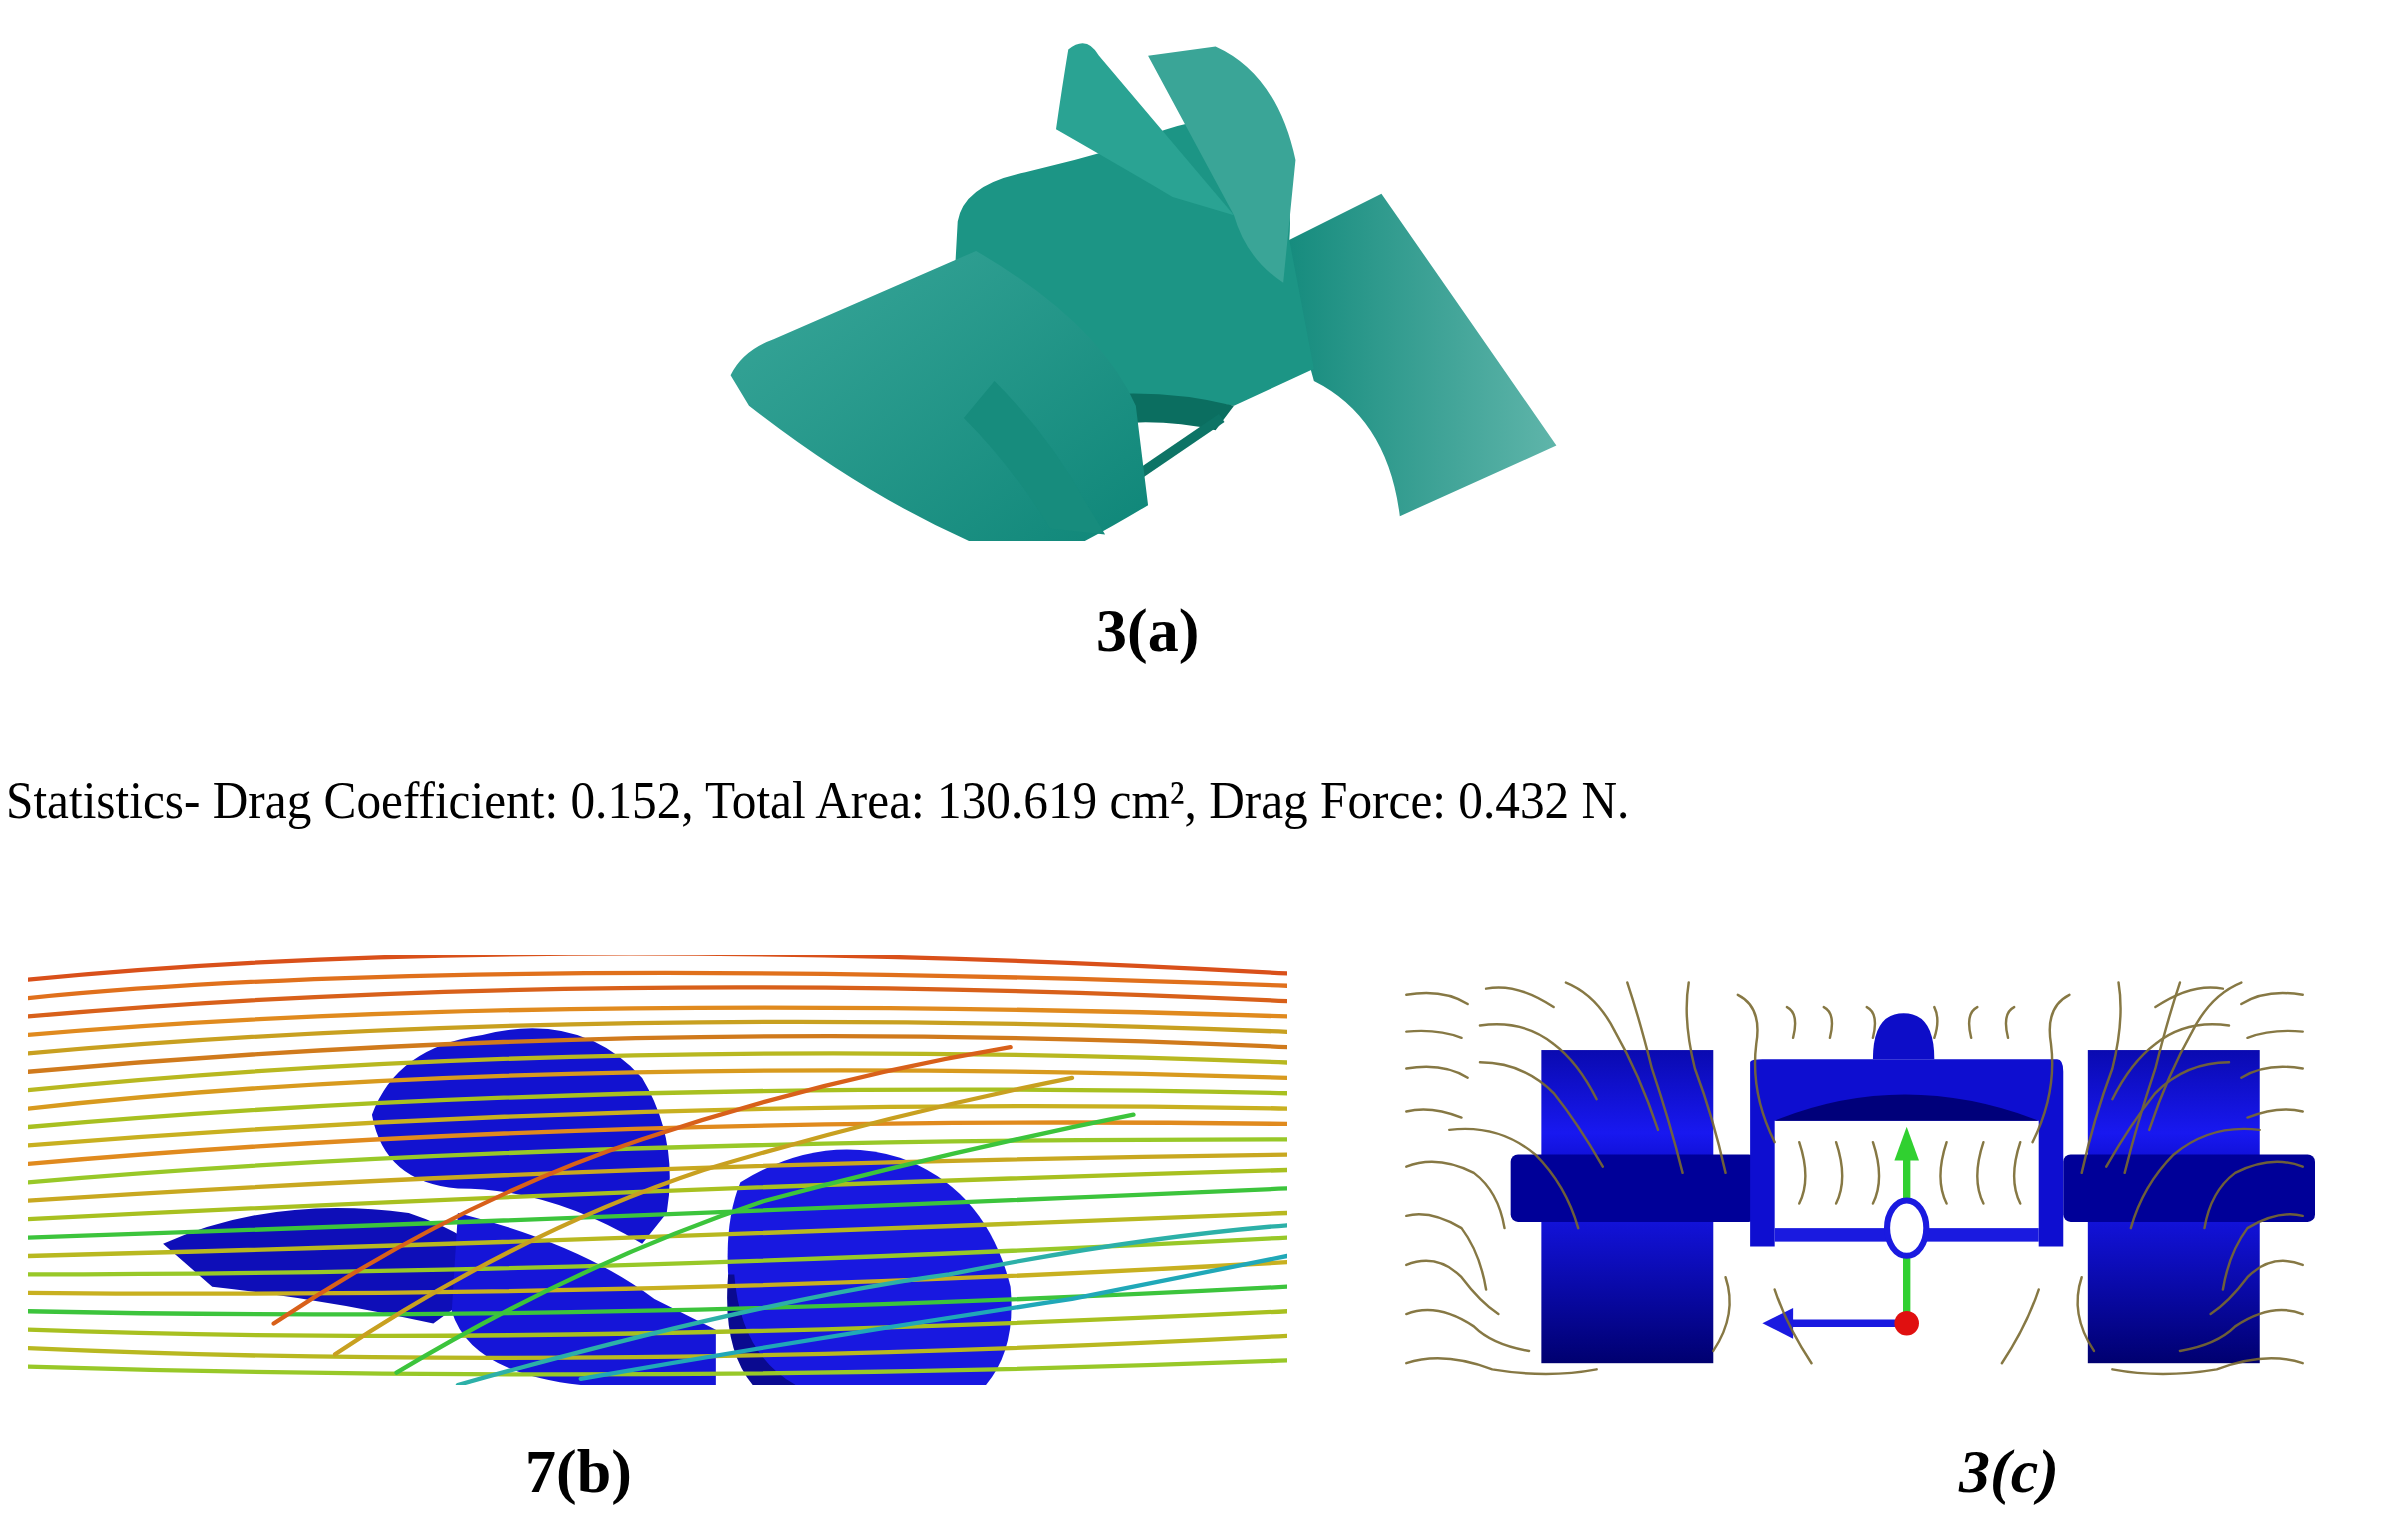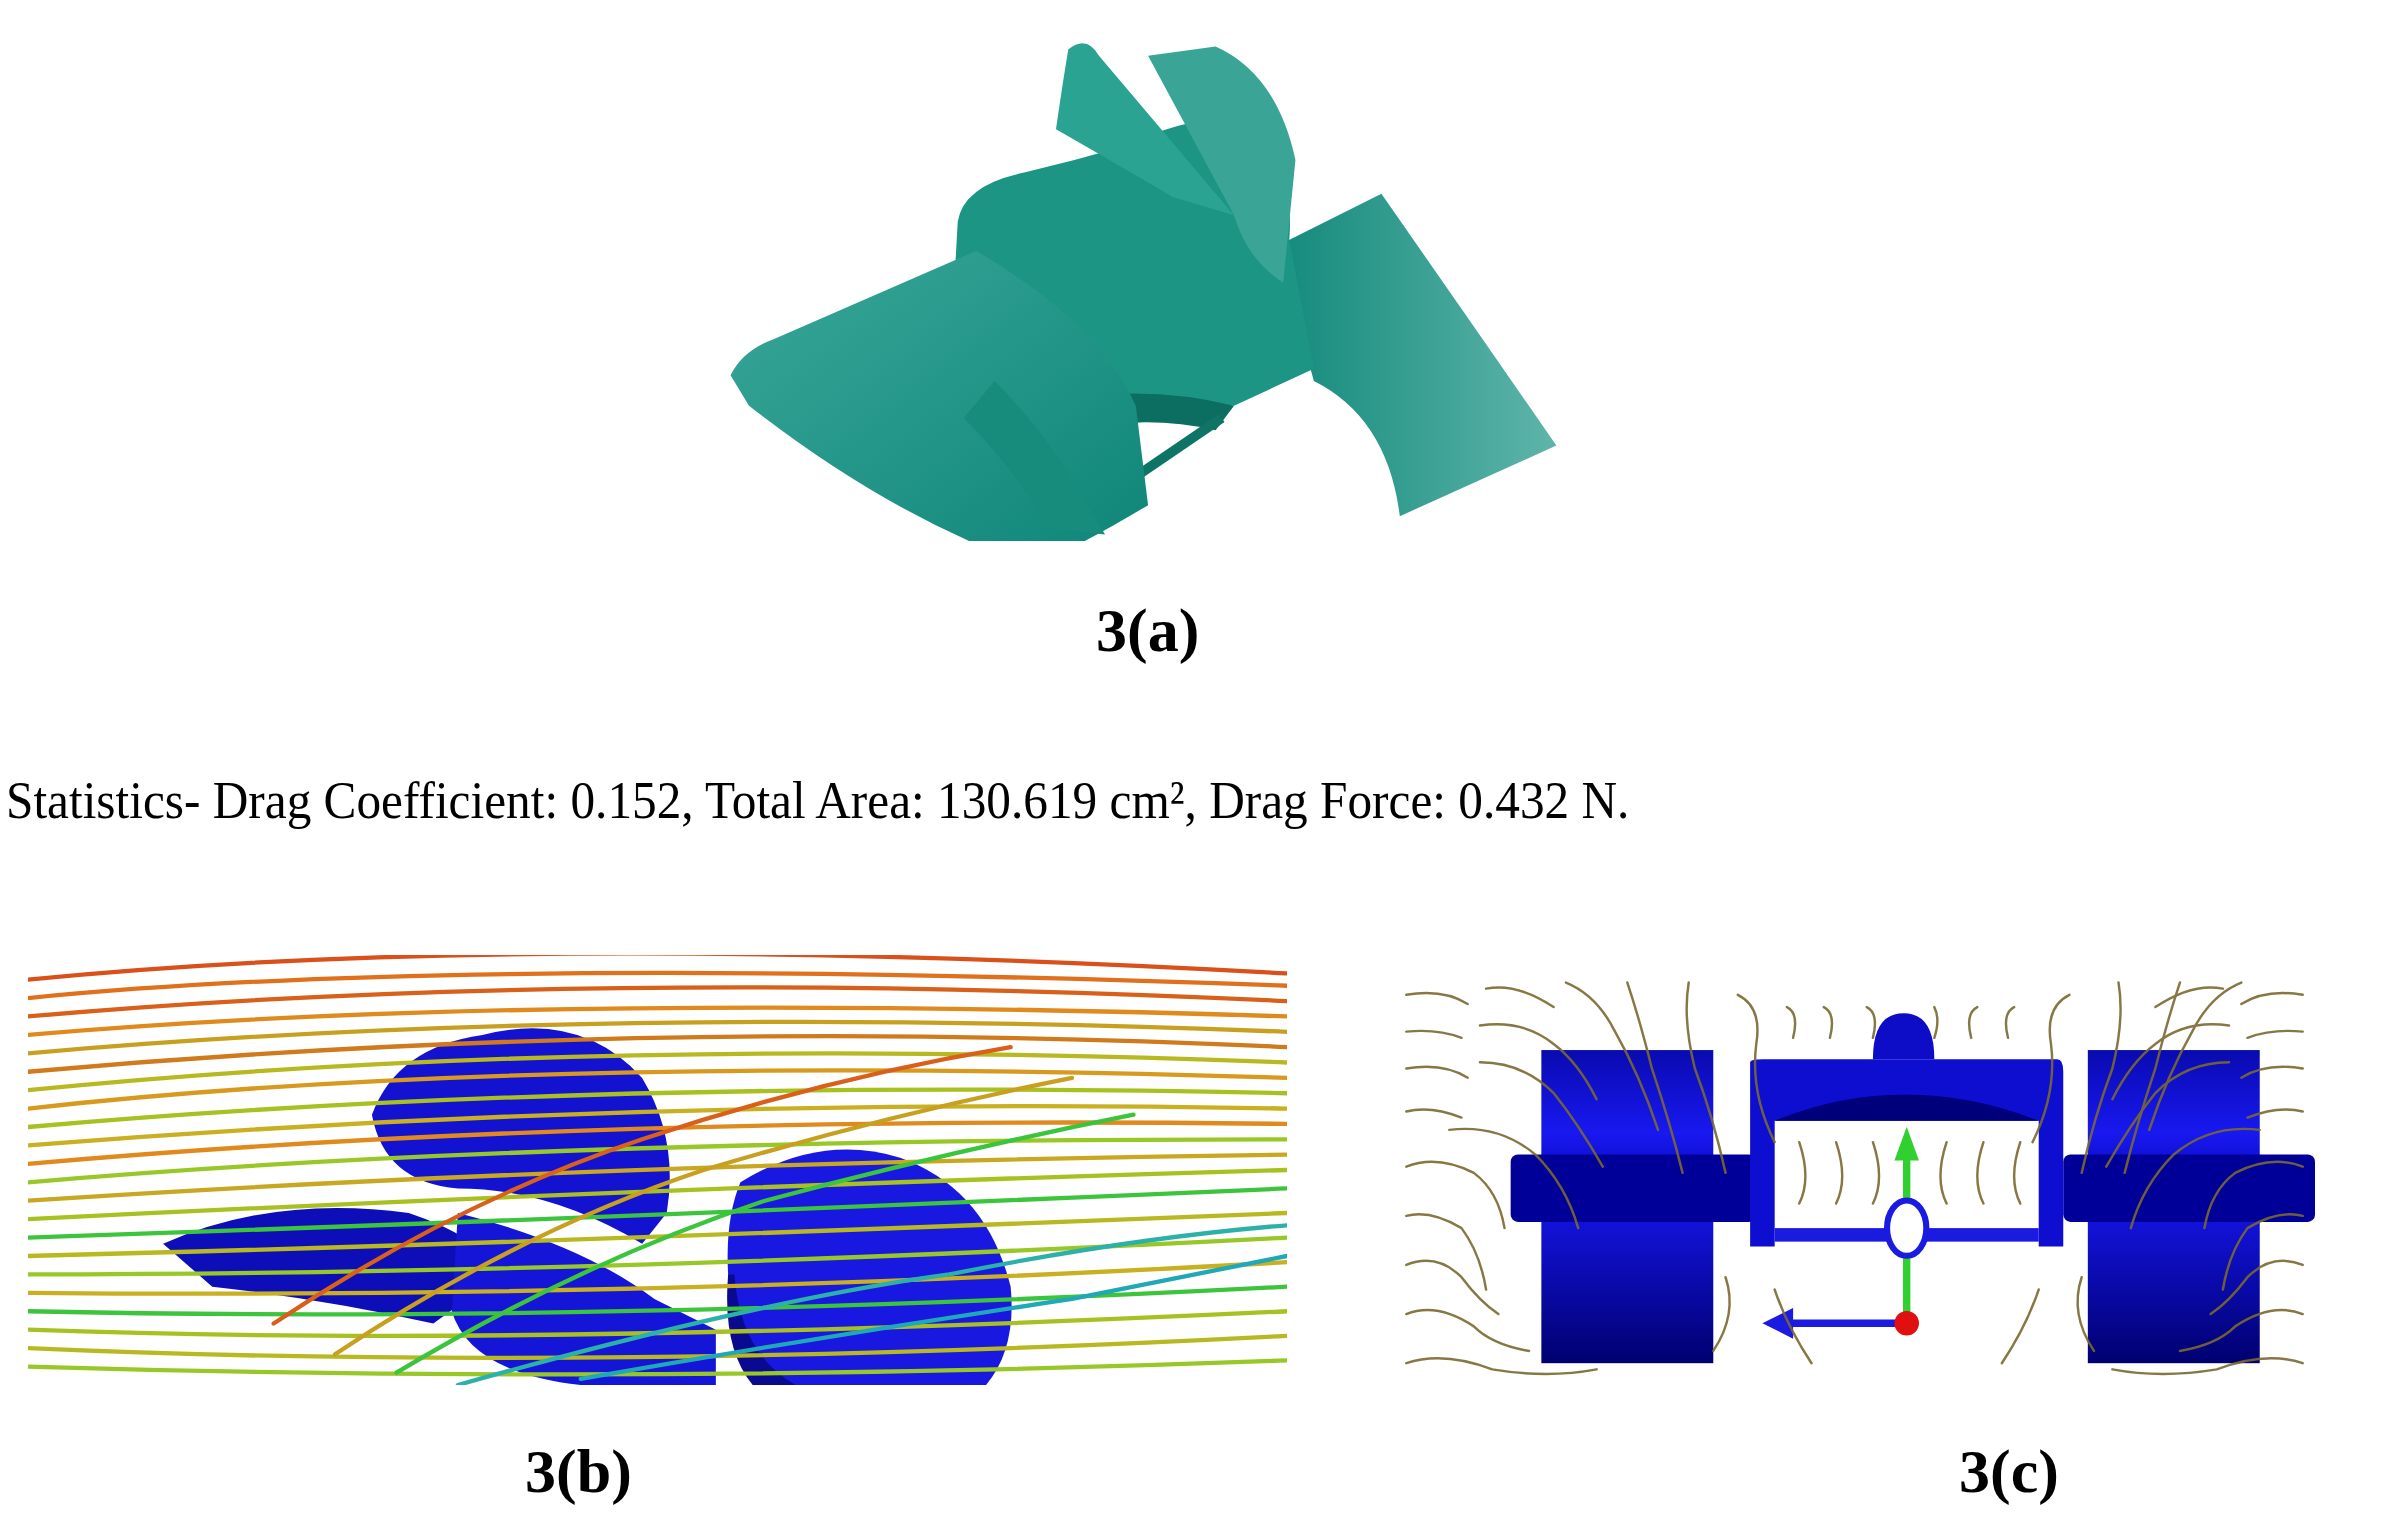--- a/index.html
+++ b/index.html
@@ -81,21 +81,21 @@
       <path d="M0 640 Q900 680 2050 620" stroke="#b8b820"></path>
       <path d="M0 670 Q1000 700 2050 660" stroke="#98c828"></path>
       <path d="M700 700 Q1200 560 1500 520 Q1800 460 2050 440" stroke="#2cb0a8"></path>
       <path d="M900 690 Q1300 620 1700 560 Q1900 520 2050 490" stroke="#20a8b8"></path>
       <path d="M400 600 Q700 400 1000 300 Q1300 200 1600 150" stroke="#d8601a"></path>
       <path d="M500 650 Q800 450 1100 350 Q1400 260 1700 200" stroke="#c8a020"></path>
       <path d="M600 680 Q900 500 1200 400 Q1500 320 1800 260" stroke="#3cc43c"></path>
     </g>
   </svg>
 </div>
-<div class="caption" style="left:525px; top:1440px;">3(b)</div>
+<div class="caption" style="left:525px; top:1440px;">7(b)</div>
 
 <div class="panel" style="left:1394px; top:970px; width:921px; height:418px;">
   <svg width="921" height="418" viewBox="0 0 1500 680">
     <defs>
       <linearGradient id="blueV" x1="0" y1="0" x2="0" y2="1">
         <stop offset="0" stop-color="#0a0ab0"></stop>
         <stop offset="0.5" stop-color="#1818f0"></stop>
         <stop offset="1" stop-color="#0000a0"></stop>
       </linearGradient>
       <linearGradient id="blueBot" x1="0" y1="0" x2="0" y2="1">
@@ -170,14 +170,14 @@
       <path d="M1480 480 Q1430 460 1390 500 Q1360 540 1330 560"></path>
       <path d="M1480 560 Q1430 540 1370 580 Q1340 610 1280 620"></path>
       <path d="M1480 640 Q1420 620 1340 650 Q1250 665 1170 650"></path>
       <path d="M540 500 Q560 560 520 620"></path>
         <path d="M620 520 Q640 580 680 640"></path>
       <path d="M1050 520 Q1030 580 990 640"></path>
         <path d="M1120 500 Q1100 560 1140 620"></path>
     </g>
   </svg>
 </div>
-<div class="caption" style="left:1959px; top:1440px;">3(c)</div>
+<div class="caption" style="left:1959px; top:1440px;font-style:italic;">3(c)</div>
 
 
 </body></html>

